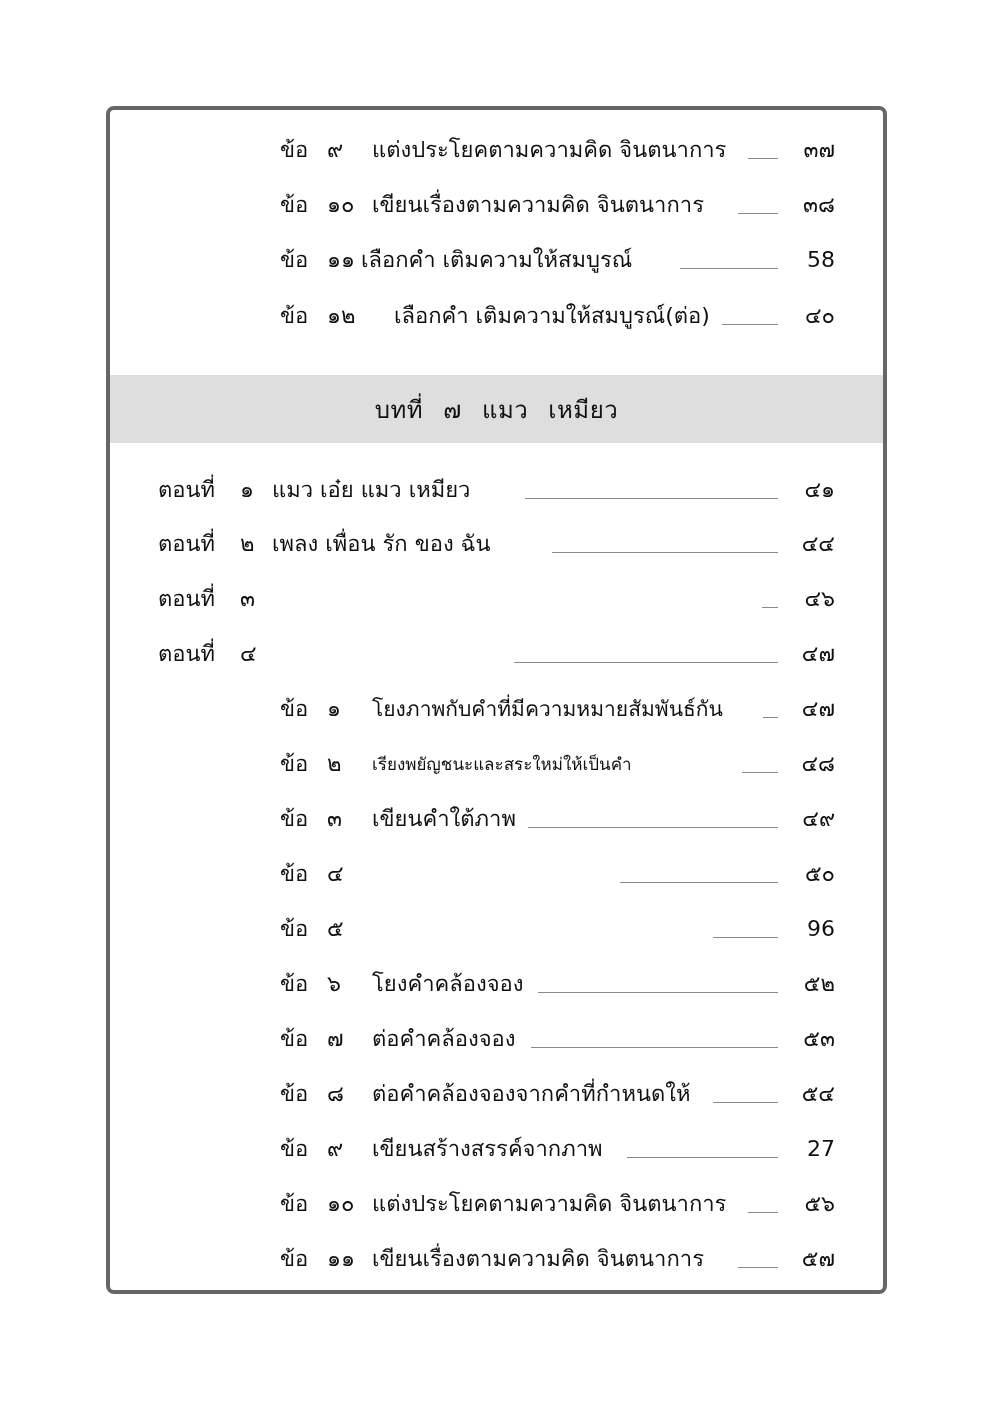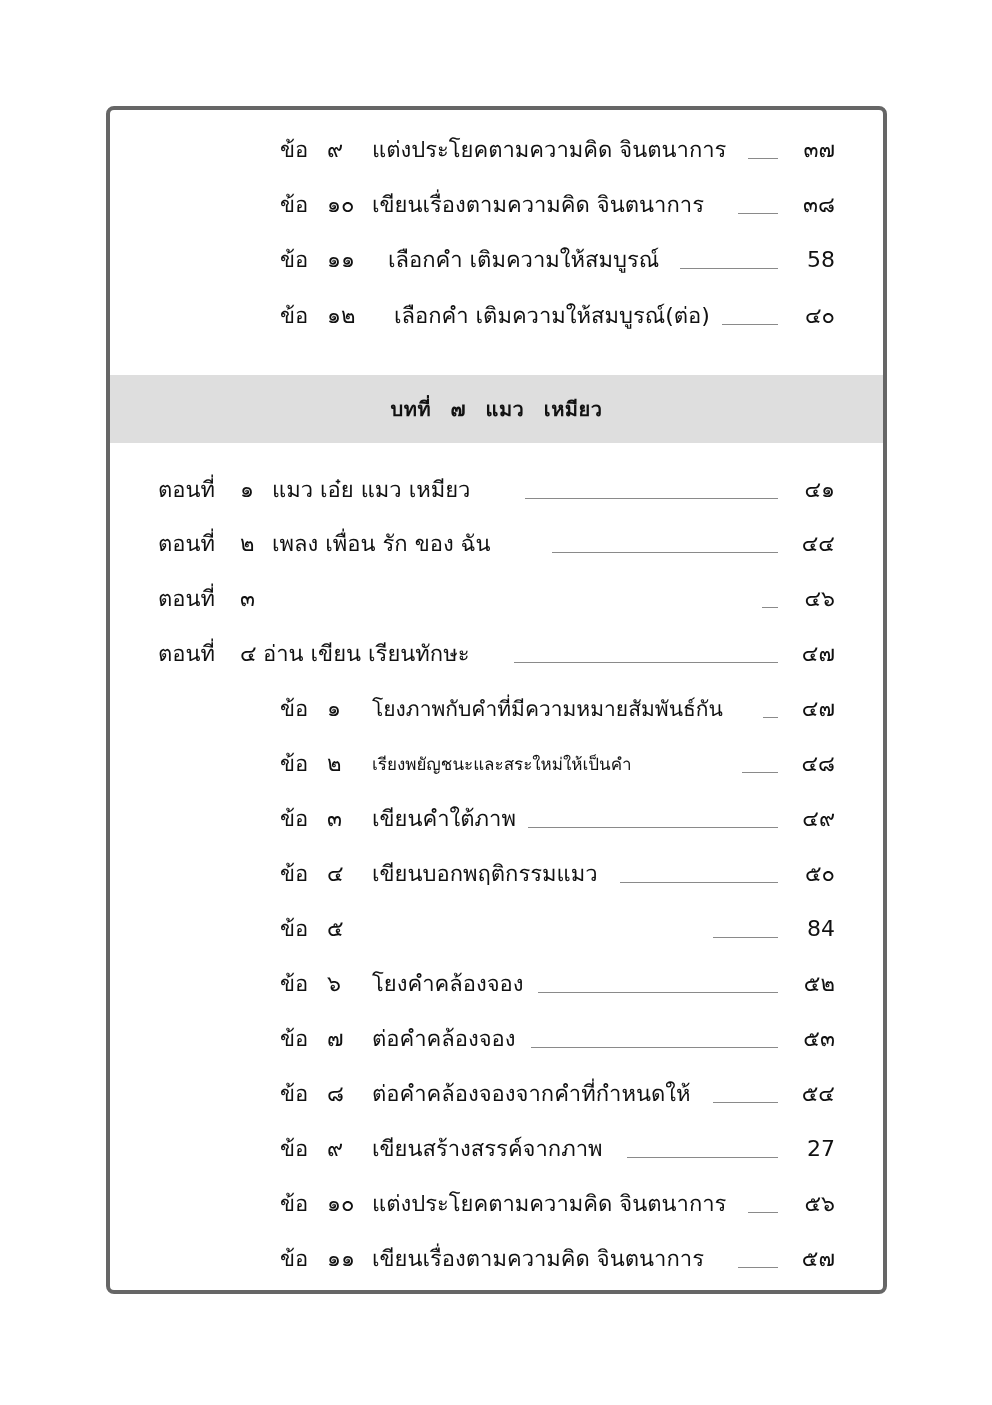--- a/index.html
+++ b/index.html
@@ -2,21 +2,21 @@
 <html><head>
 <meta charset="utf-8">
 <style>
   html, body { margin: 0; padding: 0; background: #ffffff; }
   body { width: 992px; height: 1405px; position: relative; overflow: hidden;
          font-family: "DejaVu Sans", "Liberation Sans", sans-serif; color: #111; }
   .frame { position: absolute; left: 106px; top: 106px; width: 773px; height: 1180px;
            border: 4px solid #666; border-radius: 8px; background: #fff; }
   .heading-band { position: absolute; left: 110px; top: 375px; width: 773px; height: 68px;
                   background: #dedede; display: flex; align-items: center; justify-content: center; }
-  .heading-text { font-size: 20px; font-weight: bold; letter-spacing: 0.5px; word-spacing: 12px; }
+  .heading-text { font-size: 24px; font-weight: normal; letter-spacing: 0.5px; word-spacing: 12px; }
   .row { position: absolute; left: 0; width: 806px; height: 40px; font-size: 22px; }
   .row span { position: absolute; top: 0; line-height: 40px; white-space: nowrap; }
   .leader { position: absolute; height: 0; border-top: 1.5px solid #8a8a8a; top: 28px; }
   .page { text-align: right; width: 70px; left: 765px; }
 </style>
 </head>
 <body>
 
 <div class="frame"></div>
 
@@ -30,21 +30,21 @@
 <div class="row" style="top:185px">
   <span style="left:280px">ข้อ</span>
   <span style="left:327px">๑๐</span>
   <span style="left:372px">เขียนเรื่องตามความคิด  จินตนาการ</span>
   <div class="leader" style="left:738px;width:40px"></div>
   <span class="page">๓๘</span>
 </div>
 <div class="row" style="top:240px">
   <span style="left:280px">ข้อ</span>
   <span style="left:327px">๑๑</span>
-  <span style="left:388px">เลือกคำ  เติมความให้สมบูรณ์</span>
+  <span style="left:361px">เลือกคำ  เติมความให้สมบูรณ์</span>
   <div class="leader" style="left:680px;width:98px"></div>
   <span class="page">58</span>
 </div>
 <div class="row" style="top:296px">
   <span style="left:280px">ข้อ</span>
   <span style="left:327px">๑๒</span>
   <span style="left:394px">เลือกคำ  เติมความให้สมบูรณ์(ต่อ)</span>
   <div class="leader" style="left:722px;width:56px"></div>
   <span class="page">๔๐</span>
 </div>
@@ -69,21 +69,20 @@
 </div>
 <div class="row" style="top:579px">
   <span style="left:158px">ตอนที่</span>
   <span style="left:240px">๓</span>
   <div class="leader" style="left:762px;width:16px"></div>
   <span class="page">๔๖</span>
 </div>
 <div class="row" style="top:634px">
   <span style="left:158px">ตอนที่</span>
   <span style="left:240px">๔</span>
-  <span style="left:263px">อ่าน  เขียน  เรียนทักษะ</span>
   <div class="leader" style="left:514px;width:264px"></div>
   <span class="page">๔๗</span>
 </div>
 
 <div class="row" style="top:689px">
   <span style="left:280px">ข้อ</span>
   <span style="left:327px">๑</span>
   <span style="left:372px;font-size:21px">โยงภาพกับคำที่มีความหมายสัมพันธ์กัน</span>
   <div class="leader" style="left:763px;width:15px"></div>
   <span class="page">๔๗</span>
@@ -98,29 +97,28 @@
 <div class="row" style="top:799px">
   <span style="left:280px">ข้อ</span>
   <span style="left:327px">๓</span>
   <span style="left:372px">เขียนคำใต้ภาพ</span>
   <div class="leader" style="left:528px;width:250px"></div>
   <span class="page">๔๙</span>
 </div>
 <div class="row" style="top:854px">
   <span style="left:280px">ข้อ</span>
   <span style="left:327px">๔</span>
-  <span style="left:372px">เขียนบอกพฤติกรรมแมว</span>
   <div class="leader" style="left:620px;width:158px"></div>
   <span class="page">๕๐</span>
 </div>
 <div class="row" style="top:909px">
   <span style="left:280px">ข้อ</span>
   <span style="left:327px">๕</span>
   <div class="leader" style="left:713px;width:65px"></div>
-  <span class="page">84</span>
+  <span class="page">96</span>
 </div>
 <div class="row" style="top:964px">
   <span style="left:280px">ข้อ</span>
   <span style="left:327px">๖</span>
   <span style="left:372px">โยงคำคล้องจอง</span>
   <div class="leader" style="left:538px;width:240px"></div>
   <span class="page">๕๒</span>
 </div>
 <div class="row" style="top:1019px">
   <span style="left:280px">ข้อ</span>

